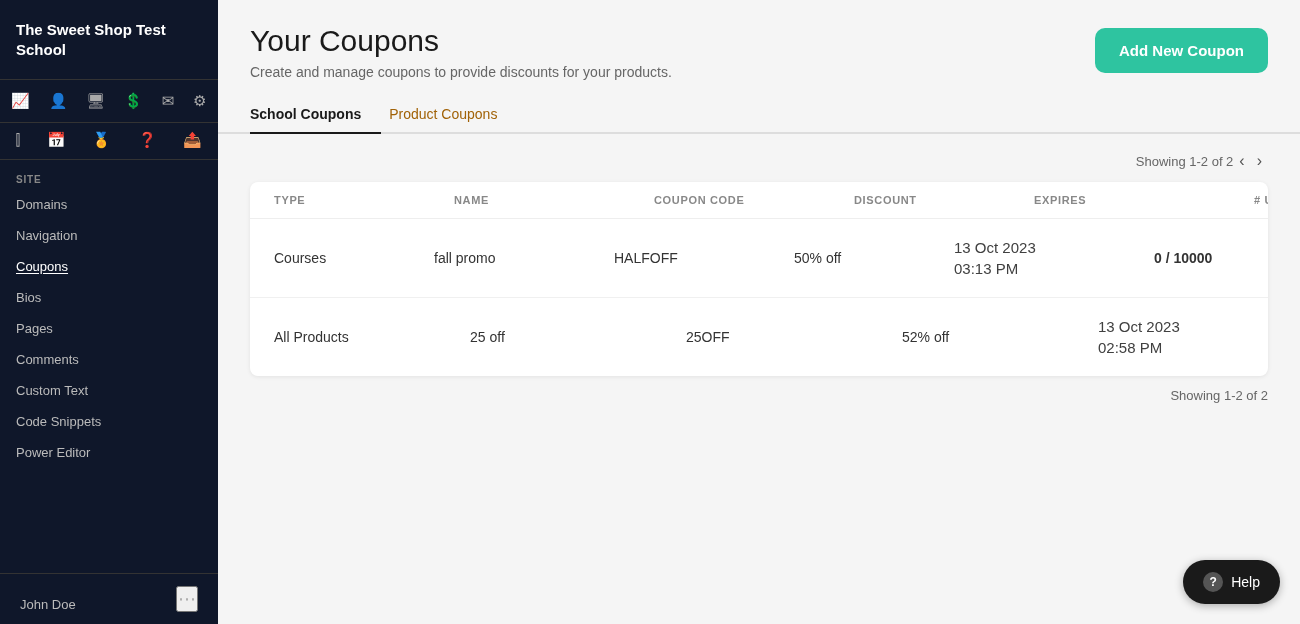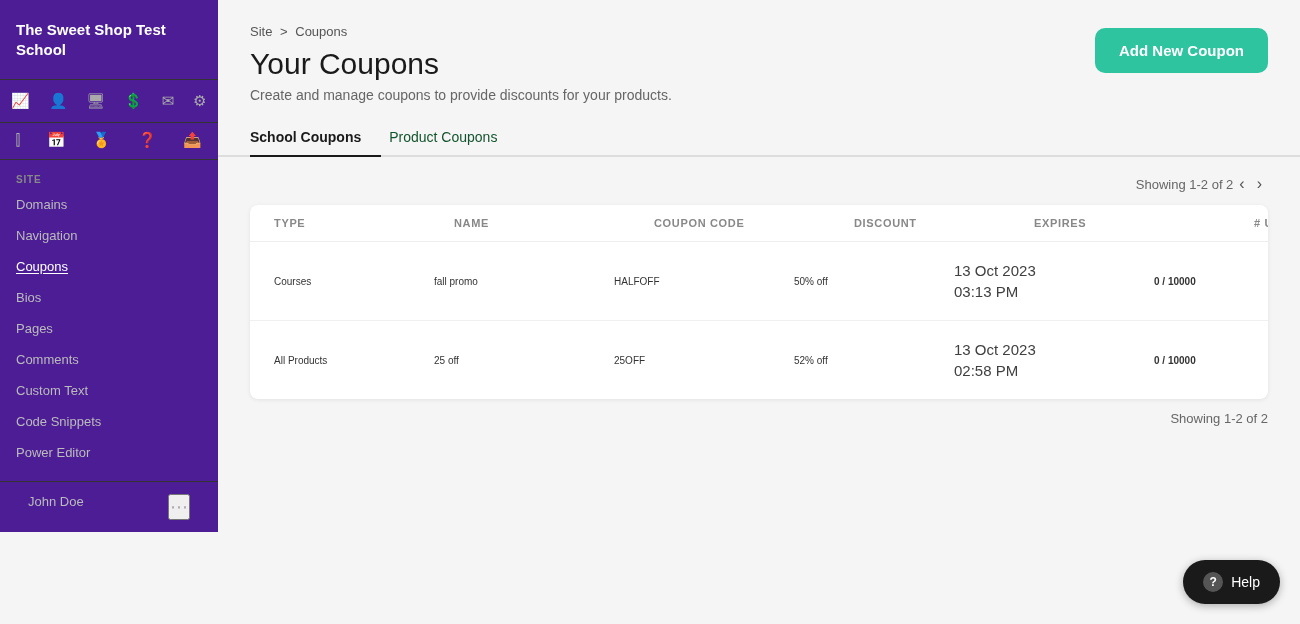--- a/index.html
+++ b/index.html
@@ -1,26 +1,26 @@
 <!DOCTYPE html>
 <html><head>
   <meta charset="utf-8">
   <style>
     * { margin: 0; padding: 0; box-sizing: border-box; }
     body { font-family: -apple-system, BlinkMacSystemFont, 'Segoe UI', sans-serif; background: #f5f5f5; display: flex; height: 624px; overflow: hidden; }
 
     
     #sidebar {
       width: 218px;
-      background: #4c1d95;
+      background: #0f172a;
       color: #ccc;
       display: flex;
       flex-direction: column;
       flex-shrink: 0;
-      height: 532px;
+      height: 624px;
     }
     #sidebar-logo {
       padding: 18px 16px;
       color: #fff;
       font-size: 15px;
       font-weight: 600;
       line-height: 1.3;
       border-bottom: 1px solid #333;
       min-height: 80px;
       display: flex;
@@ -40,23 +40,23 @@
       font-size: 13px;
       color: #bbb;
       cursor: pointer;
       display: flex;
       align-items: center;
     }
     .sidebar-nav-item.active { color: #fff; font-weight: 500; border-bottom: none; }
 
     .sidebar-bottom {
       margin-top: auto;
-      padding: 12px 28px;
-      display: flex;
-      align-items: flex-start;
+      padding: 12px 20px;
+      display: flex;
+      align-items: flex-end;
       justify-content: space-between;
       border-top: 1px solid #333;
       color: #bbb;
       font-size: 13px;
     }
     .sidebar-bottom .dots { cursor: pointer; font-size: 18px; color: #aaa; }
 
     
     #main {
       flex: 1;
@@ -105,21 +105,21 @@
     #tabs-bar {
       display: flex;
       padding: 0 32px;
       border-bottom: 2px solid #ddd;
       background: #f5f5f5;
       gap: 8px;
     }
     .tab {
       padding: 10px 20px 10px 0;
       font-size: 14px;
-      color: #14532d;
+      color: #a16207;
       cursor: pointer;
       border-bottom: 2px solid transparent;
       margin-bottom: -2px;
     }
     .tab.active {
       color: #1a1a1a;
       font-weight: 600;
       border-bottom: 2px solid #1a1a1a;
     }
 
@@ -168,23 +168,23 @@
       text-transform: uppercase;
       letter-spacing: 0.06em;
     }
     .table-row {
       display: grid;
       grid-template-columns: 160px 180px 180px 160px 200px 160px 140px;
       padding: 18px 24px;
       border-bottom: 1px solid #f0f0f0;
       align-items: center;
     }
-    .table-row:last-child { border-bottom: none; }
+    .table-row:last-child { border-bottom: none; gap: 36px; }
     .table-cell {
-      font-size: 10px;
+      font-size: 14px;
       color: #333;
     }
     .table-cell.expires {
       font-size: 15px;
       color: #404040;
       line-height: 1.4;
     }
 
     
     #help-btn {
@@ -257,25 +257,20 @@
   <div class="sidebar-bottom">
     <span>John Doe</span>
     <button class="dots">⋯</button>
   </div>
 </div>
 
 <div id="main">
 
   <div id="topbar">
     <div>
-      <div id="breadcrumb">
-        <span>Site</span>
-        <span style="margin:0 4px;">&gt;</span>
-        <span>Coupons</span>
-      </div>
       <div id="page-title">Your Coupons</div>
       <div id="page-subtitle">Create and manage coupons to provide discounts for your products.</div>
     </div>
     <button id="add-coupon-btn">Add New Coupon</button>
   </div>
 
   <div id="tabs-bar">
     <div class="tab active">School Coupons</div>
     <div class="tab">Product Coupons</div>
   </div>

